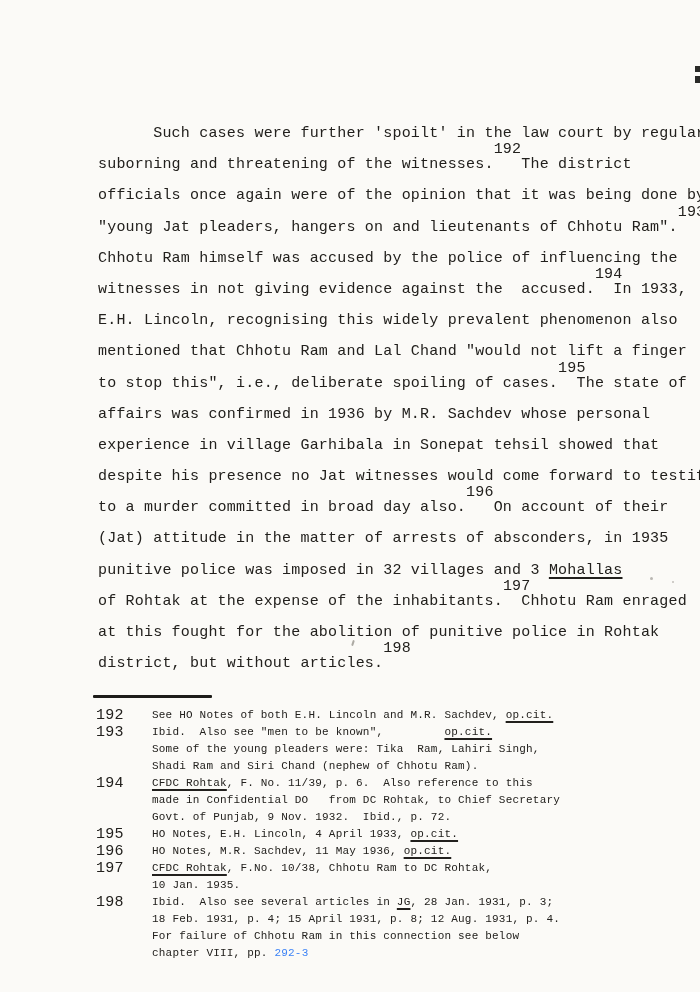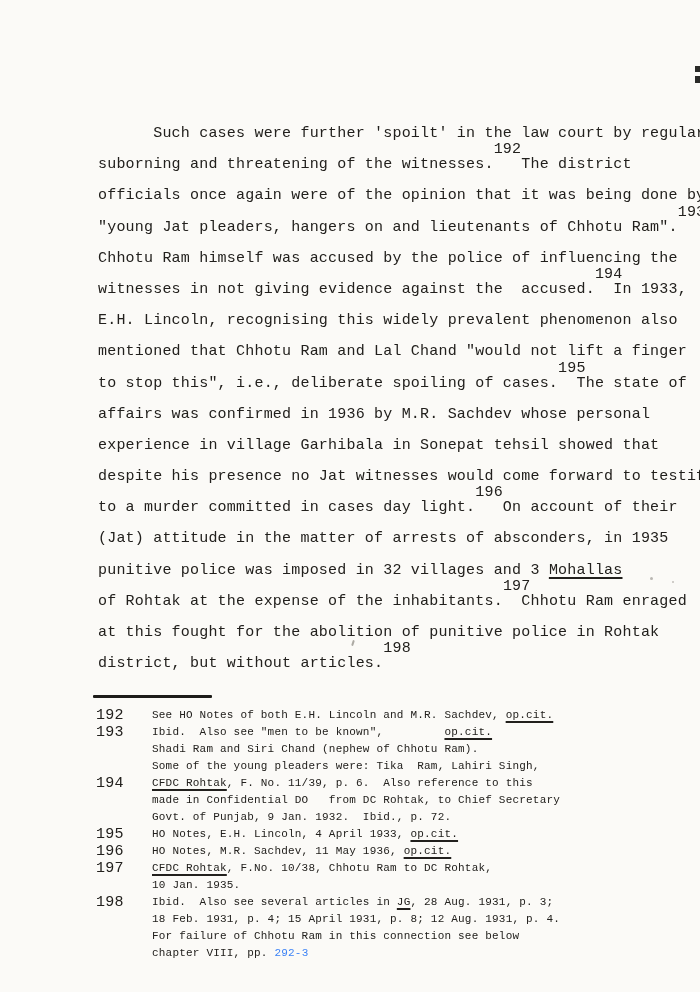--- a/index.html
+++ b/index.html
@@ -65,49 +65,49 @@
       <div class="bline"><span class="seg">officials once again were of the opinion that it was being done by</span></div>
       <div class="bline"><span class="seg">"young Jat pleaders, hangers on and lieutenants of Chhotu Ram".</span><span class="sup">193</span></div>
       <div class="bline"><span class="seg">Chhotu Ram himself was accused by the police of influencing the</span></div>
       <div class="bline"><span class="seg">witnesses in not giving evidence against the  accused.</span><span class="sup">194</span><span class="seg">  In 1933,</span></div>
       <div class="bline"><span class="seg">E.H. Lincoln, recognising this widely prevalent phenomenon also</span></div>
       <div class="bline"><span class="seg">mentioned that Chhotu Ram and Lal Chand "would not lift a finger</span></div>
       <div class="bline"><span class="seg">to stop this", i.e., deliberate spoiling of cases.</span><span class="sup">195</span><span class="seg">  The state of</span></div>
       <div class="bline"><span class="seg">affairs was confirmed in 1936 by M.R. Sachdev whose personal</span></div>
       <div class="bline"><span class="seg">experience in village Garhibala in Sonepat tehsil showed that</span></div>
       <div class="bline"><span class="seg">despite his presence no Jat witnesses would come forward to testify</span></div>
-      <div class="bline"><span class="seg">to a murder committed in cases day light.</span><span class="sup">196</span><span class="seg">   On account of their</span></div>
+      <div class="bline"><span class="seg">to a murder committed in broad day also.</span><span class="sup">196</span><span class="seg">   On account of their</span></div>
       <div class="bline"><span class="seg">(Jat) attitude in the matter of arrests of absconders, in 1935</span></div>
       <div class="bline"><span class="seg">punitive police was imposed in 32 villages and 3 </span><span class="seg u">Mohallas</span></div>
       <div class="bline"><span class="seg">of Rohtak at the expense of the inhabitants.</span><span class="sup">197</span><span class="seg">  Chhotu Ram enraged</span></div>
       <div class="bline"><span class="seg">at this fought for the abolition of punitive police in Rohtak</span></div>
       <div class="bline"><span class="seg">district, but without articles.</span><span class="sup">198</span></div>
     </div>
   <div class="separator"></div>
   <div class="footnotes">
       <div class="fnrow">
         <div class="fnum">192</div>
         <div class="fbody">
           <div class="fline"><span class="seg">See HO Notes of both E.H. Lincoln and M.R. Sachdev, </span><span class="seg u">op.cit.</span></div>
         </div>
       </div>
       <div class="fnrow">
         <div class="fnum">193</div>
         <div class="fbody">
           <div class="fline"><span class="seg">Ibid.  Also see "men to be known",         </span><span class="seg u">op.cit.</span></div>
+          <div class="fline"><span class="seg">Some of the young pleaders were: Tika  Ram, Lahiri Singh,</span></div>
           <div class="fline"><span class="seg">Shadi Ram and Siri Chand (nephew of Chhotu Ram).</span></div>
-          <div class="fline"><span class="seg">Some of the young pleaders were: Tika  Ram, Lahiri Singh,</span></div>
         </div>
       </div>
       <div class="fnrow">
         <div class="fnum">194</div>
         <div class="fbody">
           <div class="fline"><span class="seg u">CFDC Rohtak</span><span class="seg">, F. No. 11/39, p. 6.  Also reference to this</span></div>
           <div class="fline"><span class="seg">made in Confidential DO   from DC Rohtak, to Chief Secretary</span></div>
-          <div class="fline"><span class="seg">Govt. of Punjab, 9 Jan. 1932.  Ibid., p. 72.</span></div>
+          <div class="fline"><span class="seg">Govt. of Punjab, 9 Nov. 1932.  Ibid., p. 72.</span></div>
         </div>
       </div>
       <div class="fnrow">
         <div class="fnum">195</div>
         <div class="fbody">
           <div class="fline"><span class="seg">HO Notes, E.H. Lincoln, 4 April 1933, </span><span class="seg u">op.cit.</span></div>
         </div>
       </div>
       <div class="fnrow">
         <div class="fnum">196</div>
@@ -118,21 +118,21 @@
       <div class="fnrow">
         <div class="fnum">197</div>
         <div class="fbody">
           <div class="fline"><span class="seg u">CFDC Rohtak</span><span class="seg">, F.No. 10/38, Chhotu Ram to DC Rohtak,</span></div>
           <div class="fline"><span class="seg">10 Jan. 1935.</span></div>
         </div>
       </div>
       <div class="fnrow">
         <div class="fnum">198</div>
         <div class="fbody">
-          <div class="fline"><span class="seg">Ibid.  Also see several articles in </span><span class="seg u">JG</span><span class="seg">, 28 Aug. 1931, p. 3;</span></div>
+          <div class="fline"><span class="seg">Ibid.  Also see several articles in </span><span class="seg u">JG</span><span class="seg">, 28 Jan. 1931, p. 3;</span></div>
           <div class="fline"><span class="seg">18 Feb. 1931, p. 4; 15 April 1931, p. 8; 12 Aug. 1931, p. 4.</span></div>
           <div class="fline"><span class="seg">For failure of Chhotu Ram in this connection see below</span></div>
           <div class="fline"><span class="seg">chapter VIII, pp. </span><span class="seg b">292-3</span></div>
         </div>
       </div>
     </div>
 
   <div class="edge-mark" style="left:695px;top:66px;width:5px;height:6px;"></div>
   <div class="edge-mark" style="left:695px;top:76px;width:5px;height:7px;"></div>
   <div class="speck" style="left:650px;top:577px;width:3px;height:3px;opacity:.45;"></div>

